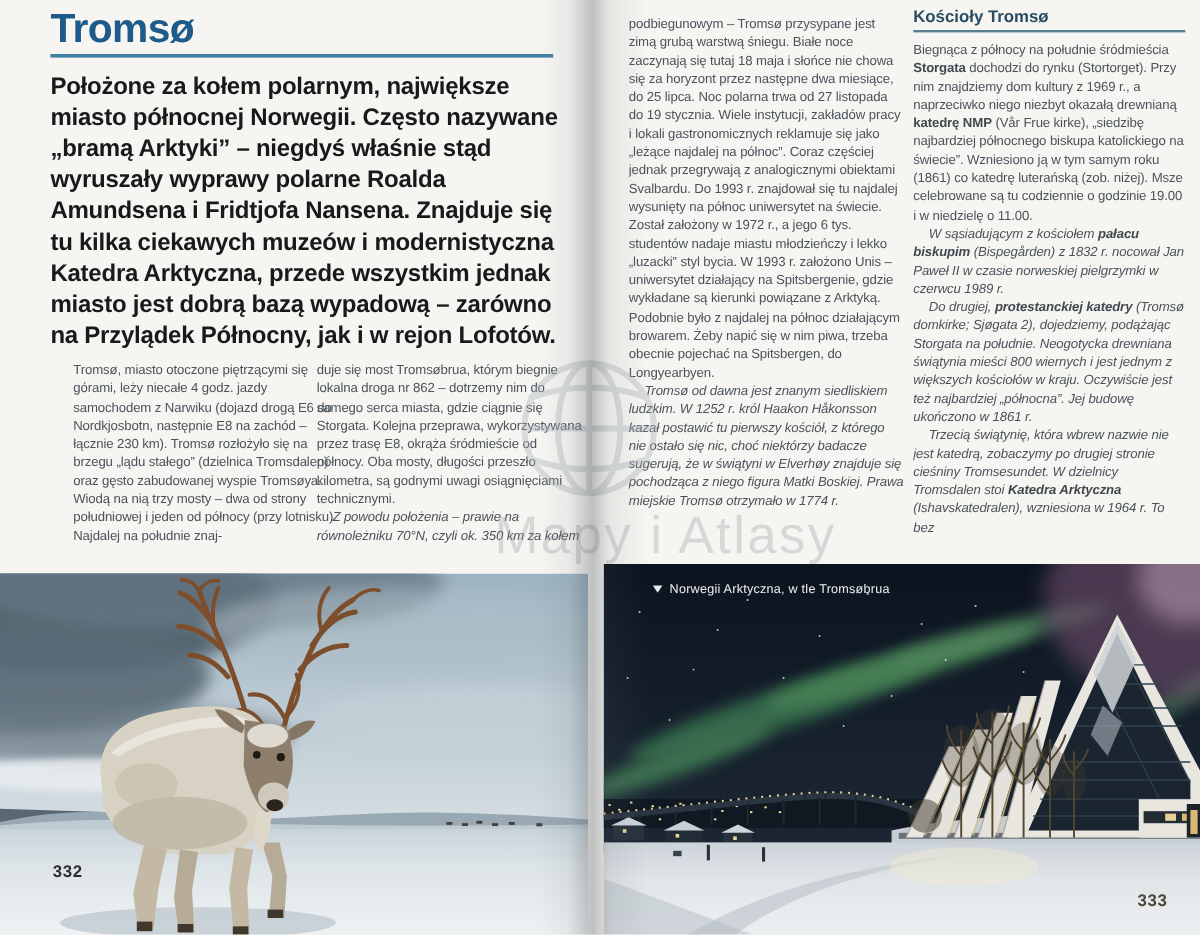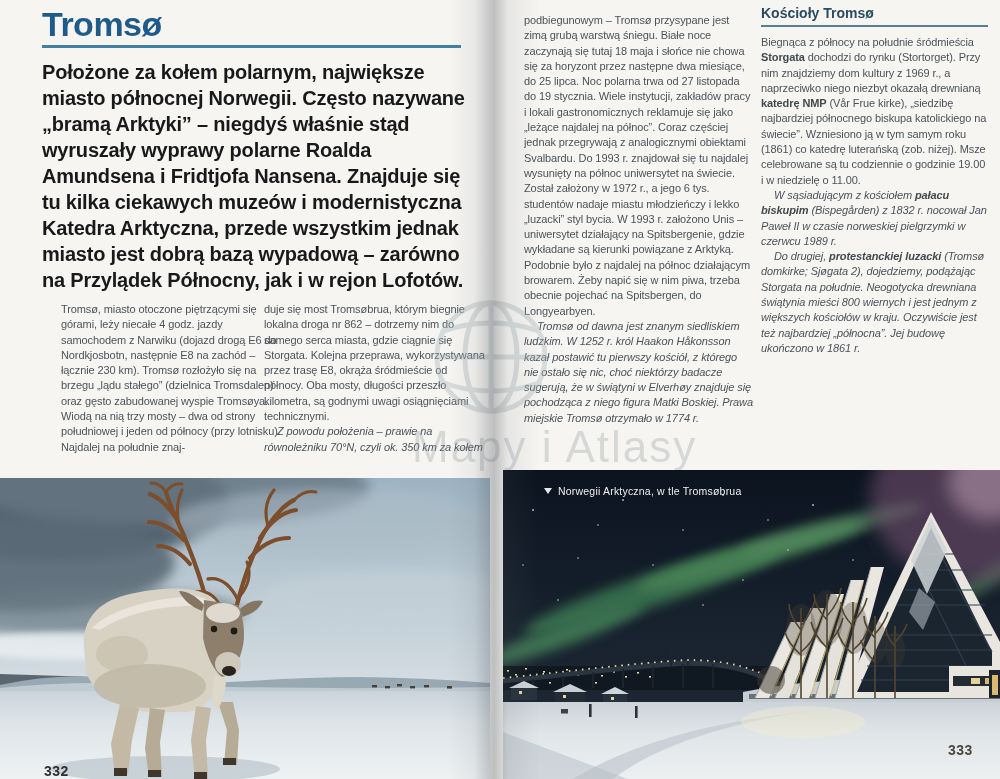--- a/index.html
+++ b/index.html
@@ -19,21 +19,21 @@
   #col-left-2{left:264px;top:302px;width:221px;height:172px;}
   #col-mid{left:524px;top:13px;width:229px;height:454px;}
   #col-right{left:761px;top:5px;width:227px;height:454px;}
   #section-heading{font-size:14px;font-weight:700;color:#2a4c62;border-bottom:2px solid #587e93;padding-bottom:4px;margin:0 0 8px 0;}
 
   
   #photo-left{left:0;top:478px;width:490px;height:301px;z-index:3;}
   #photo-right{left:503px;top:470px;width:497px;height:309px;z-index:3;}
   #photo-caption{left:544px;top:485px;z-index:4;color:rgba(255,255,255,0.93);font-size:10.5px;letter-spacing:0.2px;display:flex;align-items:center;}
   .caption-marker{width:0;height:0;border-left:4px solid transparent;border-right:4px solid transparent;border-top:6px solid rgba(255,255,255,0.9);margin-right:6px;display:inline-block;}
-  #page-number-left{left:44px;top:763px;z-index:4;font-size:14px;font-weight:700;color:#2f2f31;letter-spacing:0.5px;}
+  #page-number-left{left:44px;top:718px;z-index:4;font-size:14px;font-weight:700;color:#2f2f31;letter-spacing:0.5px;}
   #page-number-right{left:948px;top:742px;z-index:4;font-size:14px;font-weight:700;color:#4e463c;letter-spacing:0.5px;}
 
   
   #watermark-globe{left:432px;top:298px;z-index:2;opacity:0.38;}
   #watermark-text{left:412px;top:422px;z-index:2;font-size:44px;color:#8d979e;opacity:0.30;letter-spacing:2px;white-space:nowrap;}
 
   
   #gutter-shadow{left:448px;top:0;width:92px;height:779px;z-index:5;pointer-events:none;
     background:linear-gradient(90deg,rgba(90,96,102,0) 0%,rgba(90,96,102,0.08) 28%,rgba(60,66,72,0.30) 50%,rgba(90,96,102,0.10) 65%,rgba(90,96,102,0) 100%);}
 </style>
@@ -148,21 +148,22 @@
 
   <div class="abs col" id="col-mid">
     <p>podbiegunowym – Tromsø przysypane jest zimą grubą warstwą śniegu. Białe noce zaczynają się tutaj 18 maja i słońce nie chowa się za horyzont przez następne dwa miesiące, do 25 lipca. Noc polarna trwa od 27 listopada do 19 stycznia. Wiele instytucji, zakładów pracy i lokali gastronomicznych reklamuje się jako „leżące najdalej na północ”. Coraz częściej jednak przegrywają z analogicznymi obiektami Svalbardu. Do 1993 r. znajdował się tu najdalej wysunięty na północ uniwersytet na świecie. Został założony w 1972 r., a jego 6 tys. studentów nadaje miastu młodzieńczy i lekko „luzacki” styl bycia. W 1993 r. założono Unis – uniwersytet działający na Spitsbergenie, gdzie wykładane są kierunki powiązane z Arktyką. Podobnie było z najdalej na północ działającym browarem. Żeby napić się w nim piwa, trzeba obecnie pojechać na Spitsbergen, do Longyearbyen.</p>
     <p class="ind">Tromsø od dawna jest znanym siedliskiem ludzkim. W 1252 r. król Haakon Håkonsson kazał postawić tu pierwszy kościół, z którego nie ostało się nic, choć niektórzy badacze sugerują, że w świątyni w Elverhøy znajduje się pochodząca z niego figura Matki Boskiej. Prawa miejskie Tromsø otrzymało w 1774 r.</p>
   </div>
 
   <div class="abs col" id="col-right">
     <h2 id="section-heading">Kościoły Tromsø</h2>
     <p>Biegnąca z północy na południe śródmieścia <b>Storgata</b> dochodzi do rynku (Stortorget). Przy nim znajdziemy dom kultury z 1969 r., a naprzeciwko niego niezbyt okazałą drewnianą <b>katedrę NMP</b> (Vår Frue kirke), „siedzibę najbardziej północnego biskupa katolickiego na świecie”. Wzniesiono ją w tym samym roku (1861) co katedrę luterańską (zob. niżej). Msze celebrowane są tu codziennie o godzinie 19.00 i w niedzielę o 11.00.</p>
     <p class="ind">W sąsiadującym z kościołem <b>pałacu biskupim</b> (Bispegården) z 1832 r. nocował Jan Paweł II w czasie norweskiej pielgrzymki w czerwcu 1989 r.</p>
-    <p class="ind">Do drugiej, <b>protestanckiej luzacki</b> (Tromsø domkirke; Sjøgata 2), dojedziemy, podążając Storgata na południe. Neogotycka drewniana świątynia mieści 800 wiernych i jest jednym z większych kościołów w kraju. Oczywiście jest też najbardziej „północna”. Jej budowę ukończono w 1861 r.</p>
+    <p class="ind">Do drugiej, <b>protestanckiej katedry</b> (Tromsø domkirke; Sjøgata 2), dojedziemy, podążając Storgata na południe. Neogotycka drewniana świątynia mieści 800 wiernych i jest jednym z większych kościołów w kraju. Oczywiście jest też najbardziej „północna”. Jej budowę ukończono w 1861 r.</p>
+    <p class="ind">Trzecią świątynię, która wbrew nazwie nie jest katedrą, zobaczymy po drugiej stronie cieśniny Tromsesundet. W dzielnicy Tromsdalen stoi <b>Katedra Arktyczna</b> (Ishavskatedralen), wzniesiona w 1964 r. To bez</p>
   </div>
 
   <svg class="abs" id="photo-right" viewBox="0 0 497 309" preserveAspectRatio="none">
     <defs>
       <linearGradient id="nightG" x1="0" y1="0" x2="0" y2="1">
         <stop offset="0" stop-color="#0b131f"></stop>
           <stop offset="0.65" stop-color="#17222e"></stop>
           <stop offset="1" stop-color="#1c2733"></stop>
       </linearGradient>
       <linearGradient id="snow2G" x1="0" y1="0" x2="0" y2="1">

